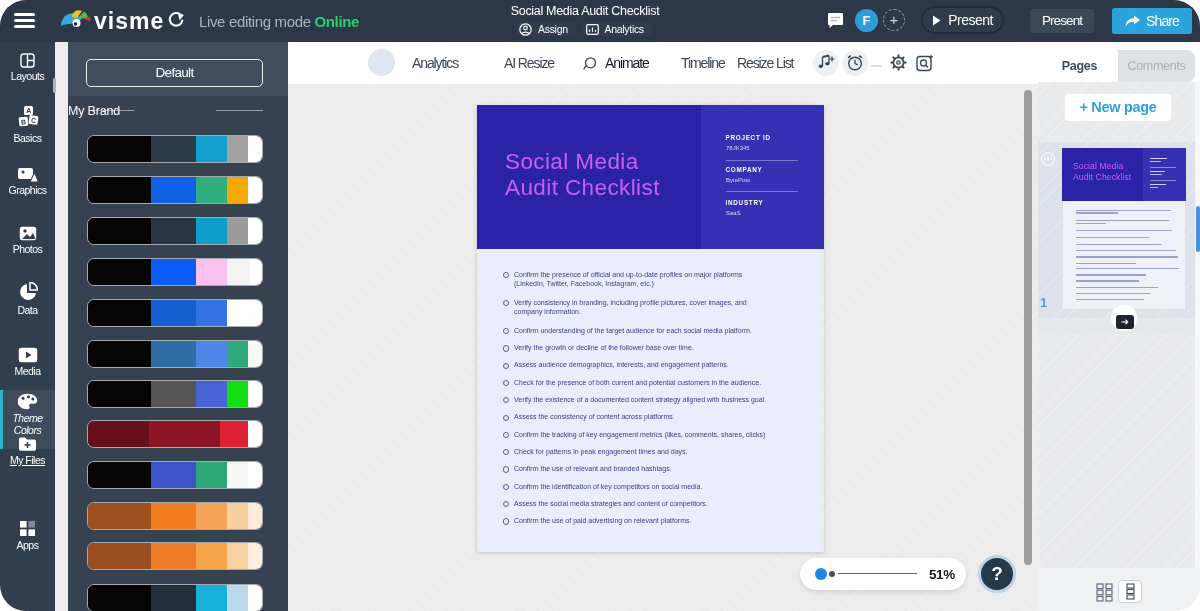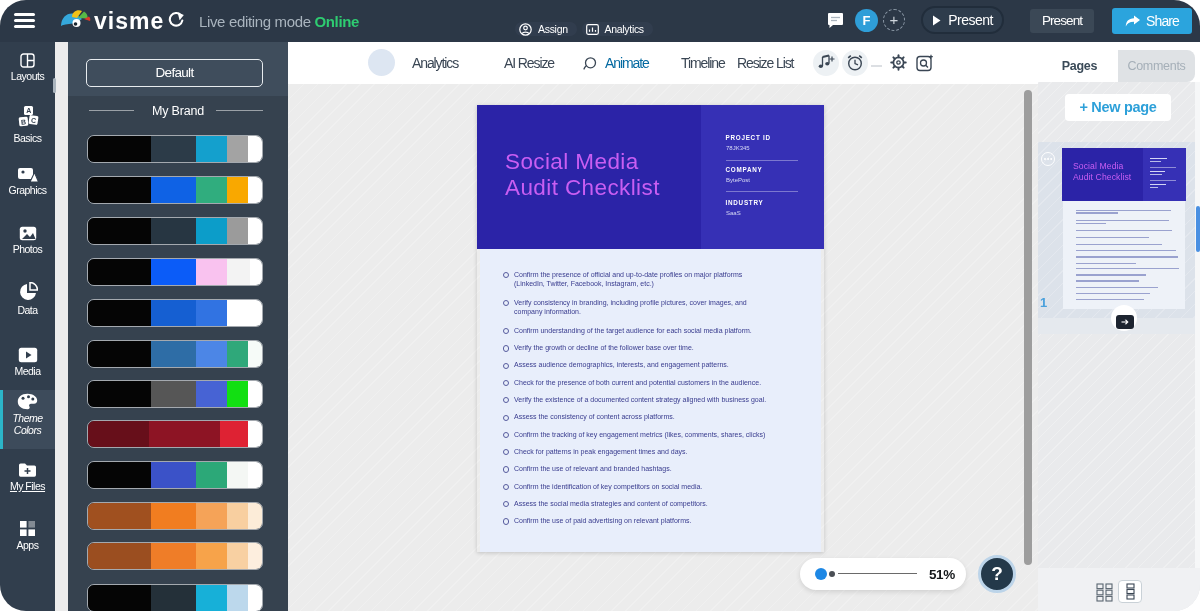--- a/index.html
+++ b/index.html
@@ -28,21 +28,21 @@
   #rail { left:0; top:42px; width:55px; height:569px; background:#313e4d; }
   .railitem { position:absolute; left:0; width:55px; text-align:center; color:#fff; font-size:10.5px; letter-spacing:-0.5px; line-height:11.5px; }
   .railitem svg { display:block; margin:0 auto 3px; }
   #railsel { left:0; top:390px; width:55px; height:59px; background:#3d4b5b; border-left:3px solid #2cb5c8; }
   #railthumb { left:52.5px; top:78px; width:3px; height:15px; background:#aab4bd; border-radius:2px; }
 
   
   #panel { left:68px; top:42px; width:220px; height:569px; background:#36424f; overflow:hidden; }
   #paneltop { left:0; top:0; width:220px; height:54px; background:#3f4d5c; position:absolute; }
   #defaultbtn { left:18px; top:17px; width:177px; height:28px; border:1.5px solid #e8ecef; border-radius:5px; color:#fff; font-size:13.5px; letter-spacing:-0.7px; text-align:center; line-height:25px; position:absolute; }
-  #mybrand { left:0; top:62px; width:220px; text-align:center; color:#fff; font-size:12.5px; letter-spacing:-0.2px; position:absolute; }
+  #mybrand { left:0; top:62px; width:220px; color:#fff; font-size:12.5px; letter-spacing:-0.2px; position:absolute; }
   .brline { position:absolute; top:68px; height:1px; background:#ffffff80; }
   .crow { position:absolute; left:19px; width:176px; height:28px; border-radius:7px; border:1px solid #ffffff8c; overflow:hidden; display:flex; }
   .crow div { height:100%; }
 
   
   #toolbar { left:275px; top:42px; width:763px; height:42px; background:#fff; }
   #tbcircle { left:368px; top:49px; width:27px; height:27px; border-radius:50%; background:#dde6f2; }
   #canvas { left:275px; top:84px; width:763px; height:527px; background:#ececec repeating-linear-gradient(135deg, rgba(255,255,255,0.22) 0 1px, rgba(0,0,0,0) 1px 10px); }
   #canvscroll { left:1024px; top:90px; width:8px; height:475px; background:#9d9d9d; border-radius:4px; }
 
@@ -104,20 +104,21 @@
     <path d="M24 10 L29 7.5 C 30.5 9 30.5 10.5 30 12 Z" fill="#dd3a2a"></path>
     <circle cx="16.5" cy="14" r="4" fill="#fff"></circle>
     <circle cx="15.5" cy="15" r="1.8" fill="#1c2630"></circle>
   </svg>
   <div class="abs" id="vlogotxt">visme</div>
   <svg class="abs" style="left:167px; top:12px;" width="18" height="15" viewBox="0 0 18 15">
     <path d="M14.2 3.6 A 6.3 6.3 0 1 0 15.3 8.6" fill="none" stroke="#fff" stroke-width="2.1" stroke-linecap="round"></path>
     <path d="M10.5 0.2 L16.8 3.1 L12.6 8.3 Z" fill="#fff"></path>
   </svg>
   <div class="abs" id="liveedit">Live editing mode <b>Online</b></div>
+  <div class="abs" id="doctitle">Social Media Audit Checklist</div>
   <div class="abs pill" id="assignpill"><svg width="13" height="13" viewBox="0 0 13 13">
         <circle cx="6.5" cy="6.5" r="5.7" fill="none" stroke="#fff" stroke-width="1.2"></circle>
         <circle cx="6.5" cy="5" r="1.8" fill="none" stroke="#fff" stroke-width="1.2"></circle>
         <path d="M3.2 10.5 C 3.8 8.6 9.2 8.6 9.8 10.5" fill="none" stroke="#fff" stroke-width="1.2"></path>
       </svg>Assign</div>
   <div class="abs pill" id="analyticspill"><svg width="13" height="11" viewBox="0 0 13 11">
         <rect x="0.7" y="0.7" width="11.6" height="9.6" rx="1.5" fill="none" stroke="#fff" stroke-width="1.2"></rect>
         <line x1="3.5" y1="7.8" x2="3.5" y2="5.5" stroke="#fff" stroke-width="1.2"></line>
         <line x1="6.5" y1="7.8" x2="6.5" y2="3.5" stroke="#fff" stroke-width="1.2"></line>
         <line x1="9.5" y1="7.8" x2="9.5" y2="6" stroke="#fff" stroke-width="1.2"></line>
@@ -184,21 +185,21 @@
       </svg>
     Media</div>
   <div class="abs railitem" style="top:393px;font-style:italic;">
     <svg width="21" height="17" viewBox="0 0 21 17">
         <path d="M10.5 0.8 C 4.5 0.8 0.8 4.3 0.8 8.7 C 0.8 13 4.5 16.2 10.5 16.2 C 12.6 16.2 13.2 15 12.4 13.6 C 11.5 12.1 12.3 10.7 14.2 10.7 L 17 10.7 C 19.2 10.7 20.2 9.6 20.2 7.6 C 20.2 3.6 15.9 0.8 10.5 0.8 Z" fill="#fff"></path>
         <circle cx="6" cy="5.2" r="1.5" fill="#313e4d"></circle>
         <circle cx="11.5" cy="3.8" r="1.5" fill="#313e4d"></circle>
         <circle cx="15.8" cy="6" r="1.5" fill="#313e4d"></circle>
       </svg>
     Theme<br>Colors</div>
-  <div class="abs railitem" style="top:462px;text-decoration:underline;">
+  <div class="abs railitem" style="top:436px;text-decoration:underline;">
     <svg width="19" height="16" viewBox="0 0 19 16">
         <path d="M1 3 Q1 1.4 2.6 1.4 L7 1.4 L9 3.4 L16.4 3.4 Q18 3.4 18 5 L18 13 Q18 14.8 16.4 14.8 L2.6 14.8 Q1 14.8 1 13 Z" fill="#fff"></path>
         <path d="M9.5 6 L9.5 12 M6.5 9 L12.5 9" stroke="#313e4d" stroke-width="1.5"></path>
       </svg>
     My Files</div>
   <div class="abs railitem" style="top:520px;">
     <svg width="17" height="17" viewBox="0 0 17 17">
         <rect x="1" y="1" width="6.6" height="6.6" fill="#fff"></rect>
         <rect x="9.4" y="1" width="6.6" height="6.6" fill="#ffffff66"></rect>
         <rect x="1" y="9.4" width="6.6" height="6.6" fill="#fff"></rect>
@@ -296,21 +297,21 @@
       </div>
   </div>
 
   <div class="abs" id="tbcircle"></div>
   <span class="abs" style="left:412px; top:55px; color:#3a4654; font-size:14px; letter-spacing:-1.1px;">Analytics</span>
   <span class="abs" style="left:504px; top:55px; color:#3a4654; font-size:14px; letter-spacing:-1.1px;">AI Resize</span>
   <svg class="abs" style="left:583px; top:57px;" width="14" height="13" viewBox="0 0 14 13">
       <circle cx="7.5" cy="5.8" r="5" fill="none" stroke="#3a4654" stroke-width="1.3"></circle>
       <path d="M1 12 A 6.5 6.5 0 0 1 2.7 9.2" fill="none" stroke="#3a4654" stroke-width="1.3" stroke-linecap="round"></path>
     </svg>
-  <span class="abs" style="left:605px; top:55px; color:#0369a1; font-size:14px; letter-spacing:-1.1px;">Animate</span>
+  <span class="abs" style="left:605px; top:55px; color:#0f172a; font-size:14px; letter-spacing:-1.1px;">Animate</span>
   <span class="abs" style="left:681px; top:55px; color:#3a4654; font-size:14px; letter-spacing:-1.1px;">Timeline</span>
   <span class="abs" style="left:737px; top:55px; color:#3a4654; font-size:14px; letter-spacing:-1.1px;">Resize List</span>
   <div class="abs" style="left:813px; top:50px; width:26px; height:26px; border-radius:50%; background:#edf1f4;"></div>
   <svg class="abs" style="left:817px; top:54px;" width="18" height="18" viewBox="0 0 18 18">
       <path d="M5.5 3 L5.5 12 M12 1.5 L12 9.5" stroke="#3a4654" stroke-width="1.3"></path>
       <path d="M5.5 3 L12 1.5" stroke="#3a4654" stroke-width="1.8"></path>
       <ellipse cx="3.8" cy="12.3" rx="2.1" ry="1.7" fill="#3a4654"></ellipse>
       <ellipse cx="10.3" cy="9.8" rx="2.1" ry="1.7" fill="#3a4654"></ellipse>
       <path d="M15 2.5 L15 7.5 M12.5 5 L17.5 5" stroke="#3a4654" stroke-width="1.2"></path>
     </svg>

